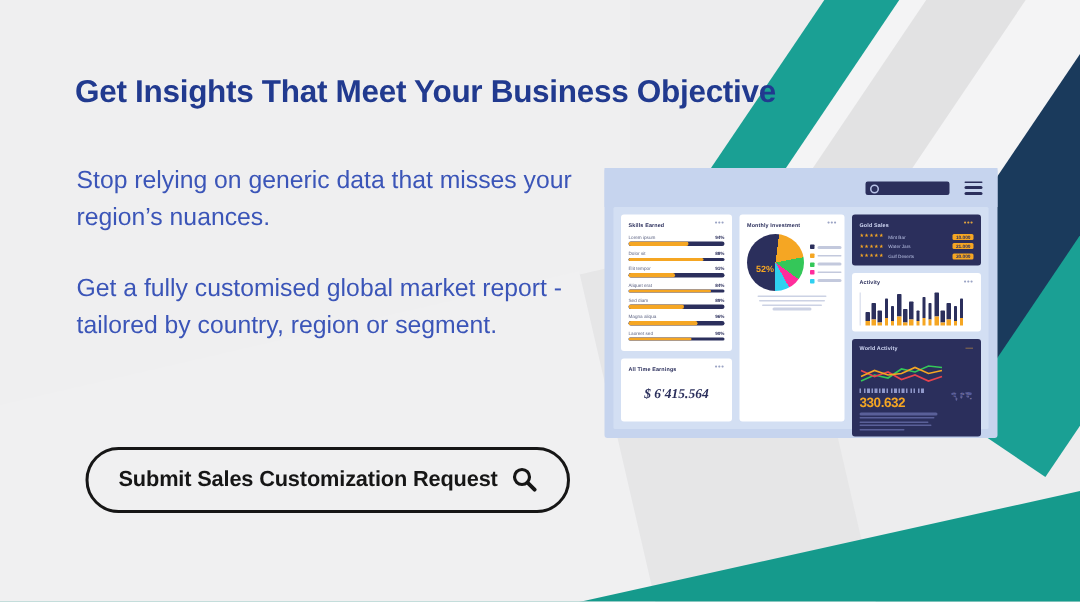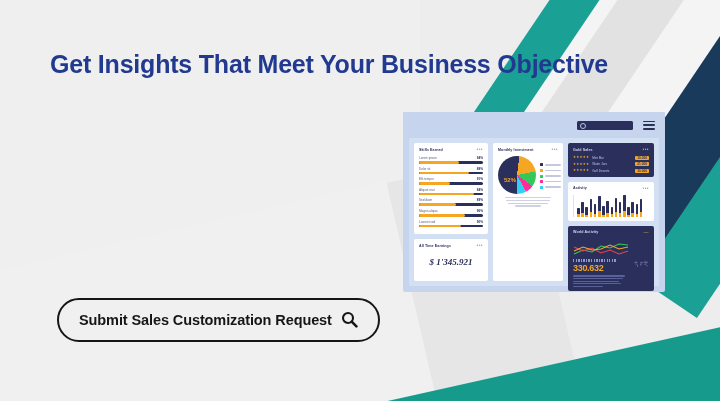--- a/index.html
+++ b/index.html
@@ -44,21 +44,21 @@
     transform:rotate(-13deg);transform-origin:0% 100%;
   }
   .sh-left-wash{
     top:0;left:0;width:420px;height:401px;background:#efeff0;
   }
 
   
   .content{position:absolute;inset:0;}
   .headline{
     position:absolute;left:50px;top:50px;
-    font-size:25px;font-weight:bold;color:#213a8f;
+    font-size:21px;font-weight:bold;color:#213a8f;
     letter-spacing:-0.2px;white-space:nowrap;
   }
   .body-copy{position:absolute;left:51px;top:108px;width:340px;}
   .para{
     font-size:16.5px;line-height:25px;color:#3b55b8;margin:0 0 22px 0;
   }
   .para:last-child{margin-bottom:0;}
 
   .cta{
     position:absolute;left:57px;top:298px;
@@ -177,20 +177,24 @@
     <div class="shape sh-diag-soft"></div>
     <div class="shape sh-diag-soft2"></div>
     <div class="shape sh-bottom-teal"></div>
 
   </div>
 
   <div class="content">
 
     <div class="headline">Get Insights That Meet Your Business Objective</div>
 
+    <div class="body-copy">
+      <p class="para">Stop relying on generic data that misses your region’s nuances.</p>
+      <p class="para">Get a fully customised global market report - tailored by country, region or segment.</p>
+    </div>
 
     <div class="cta">
       <span class="cta-label">Submit Sales Customization Request</span>
       <span>
         <svg width="17" height="17" viewBox="0 0 17 17">
           <circle cx="7" cy="7" r="5" fill="none" stroke="#161616" stroke-width="2.1"></circle>
           <line x1="10.7" y1="10.7" x2="15.4" y2="15.4" stroke="#161616" stroke-width="2.6" stroke-linecap="round"></line>
         </svg>
       </span>
     </div>
@@ -279,21 +283,21 @@
                   </div>
                 </div>
               </div>
           </div>
 
           <div class="card earn-card">
             <div class="card-head">
               <span class="card-title">All Time Earnings</span>
               <span class="dots">•••</span>
             </div>
-            <div class="earn-val">$ 1'345.921</div>
+            <div class="earn-val">$ 6'415.564</div>
           </div>
         </div>
 
         <div class="col col-mid">
           <div class="card" style="flex:1;">
             <div class="card-head">
               <span class="card-title">Monthly Investment</span>
               <span class="dots">•••</span>
             </div>
             <div class="pie-wrap">

